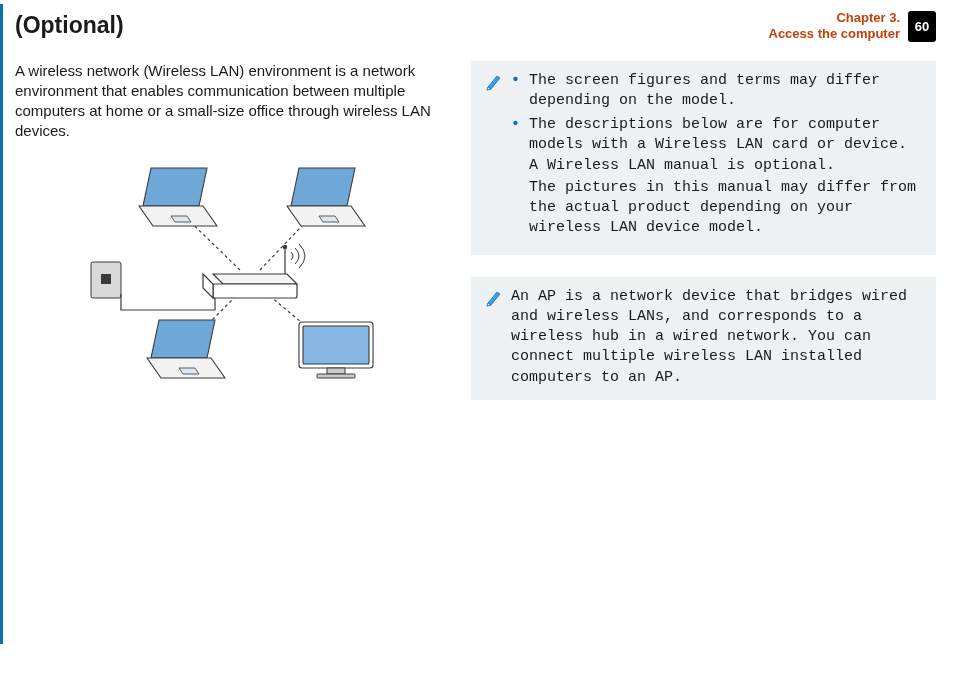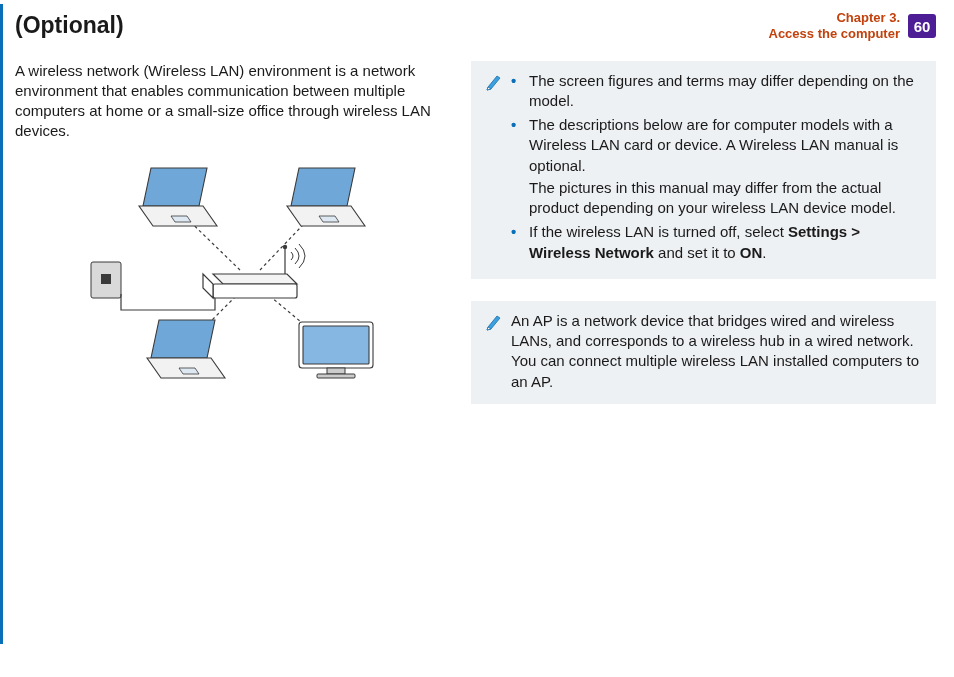--- a/index.html
+++ b/index.html
@@ -32,33 +32,33 @@
   .title-opt { font-size: 23px; font-weight: 600; }
   .chapter-block { display: flex; align-items: center; gap: 8px; margin-top: -2px;}
   .chapter-text {
     text-align: right;
     color: #c2410c;
     font-weight: 700;
     font-size: 13px;
     line-height: 1.25;
   }
   .page-badge {
-    width: 28px; height: 24px;
-    background: #4c1d95;
+    width: 28px; height: 31px;
+    background: #000000;
     color: #fff;
     font-weight: 700;
-    font-size: 15px;
+    font-size: 13px;
     border-radius: 3px;
     display: flex; align-items: center; justify-content: center;
   }
 
   
   .cols { display: flex; gap: 16px; }
   .col-left { flex: 0 0 440px; }
-  .col-right { flex: 1 1 auto; }
+  .col-right { flex: 1 1 auto; font-family: Liberation Mono, monospace; }
 
   .intro { line-height: 1.35; margin-bottom: 10px; }
 
   
   .diagram-wrap { display:flex; justify-content:center; margin-top: 6px;}
   .diagram { }
 
   .lap .lid { fill:#6fa8d8; stroke:#3a3a3a; stroke-width:1.1; }
   .lap .base { fill:#f2f2f2; stroke:#3a3a3a; stroke-width:1.1; }
   .lap .pad { fill:#dde8f2; stroke:#3a3a3a; stroke-width:.8; }
@@ -184,25 +184,20 @@
           <ul class="bullets">
             <li>
                 <div>The screen figures and terms may differ depending on the model.</div>
               </li>
             <li>
               <div>
                 <div>The descriptions below are for computer models with a Wireless LAN card or device. A Wireless LAN manual is optional.</div>
                 <div class="sub">The pictures in this manual may differ from the actual product depending on your wireless LAN device model.</div>
               </div>
             </li>
-            <li>
-              <div>
-                <span>If the wireless LAN is turned off, select </span><span class="b">Settings &gt; Wireless Network</span><span> and set it to </span><span class="b">ON</span><span>.</span>
-              </div>
-            </li>
           </ul>
         </div>
       </div>
 
       <div class="note">
         <div class="note-row">
           <div class="note-icon">
             <svg width="18" height="18" viewBox="0 0 18 18">
               <path d="M3 14 L12 3 L15 5 L6 16 L2 17 Z" fill="#3aa0e0" stroke="#1d6fa8" stroke-width=".8"></path>
               <path d="M3 14 L6 16 L2 17 Z" fill="#fff" stroke="#1d6fa8" stroke-width=".8"></path>

